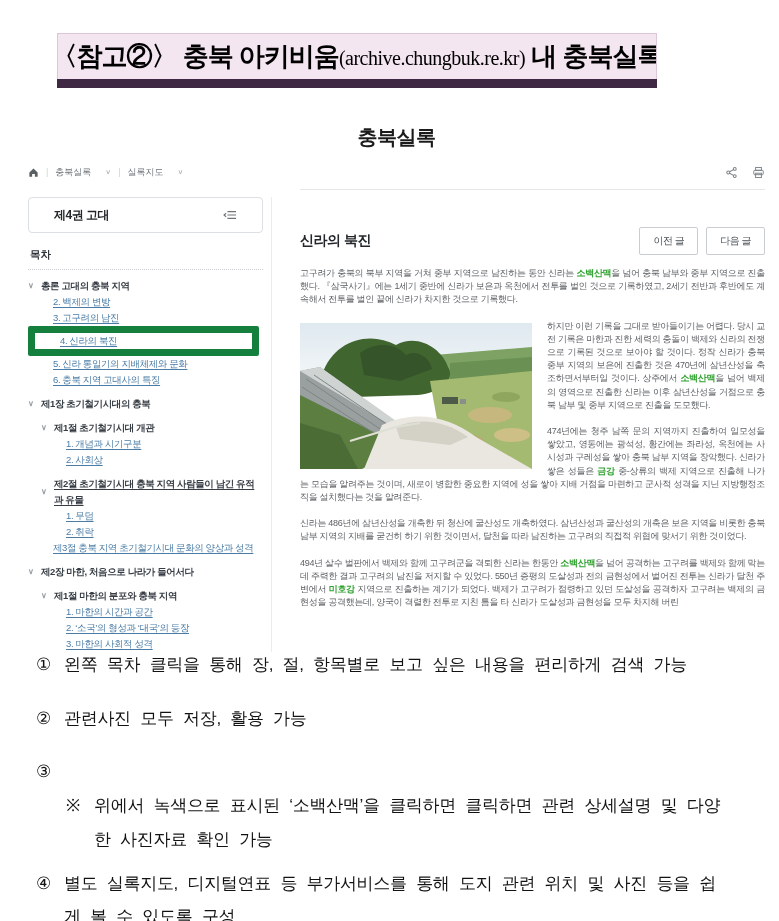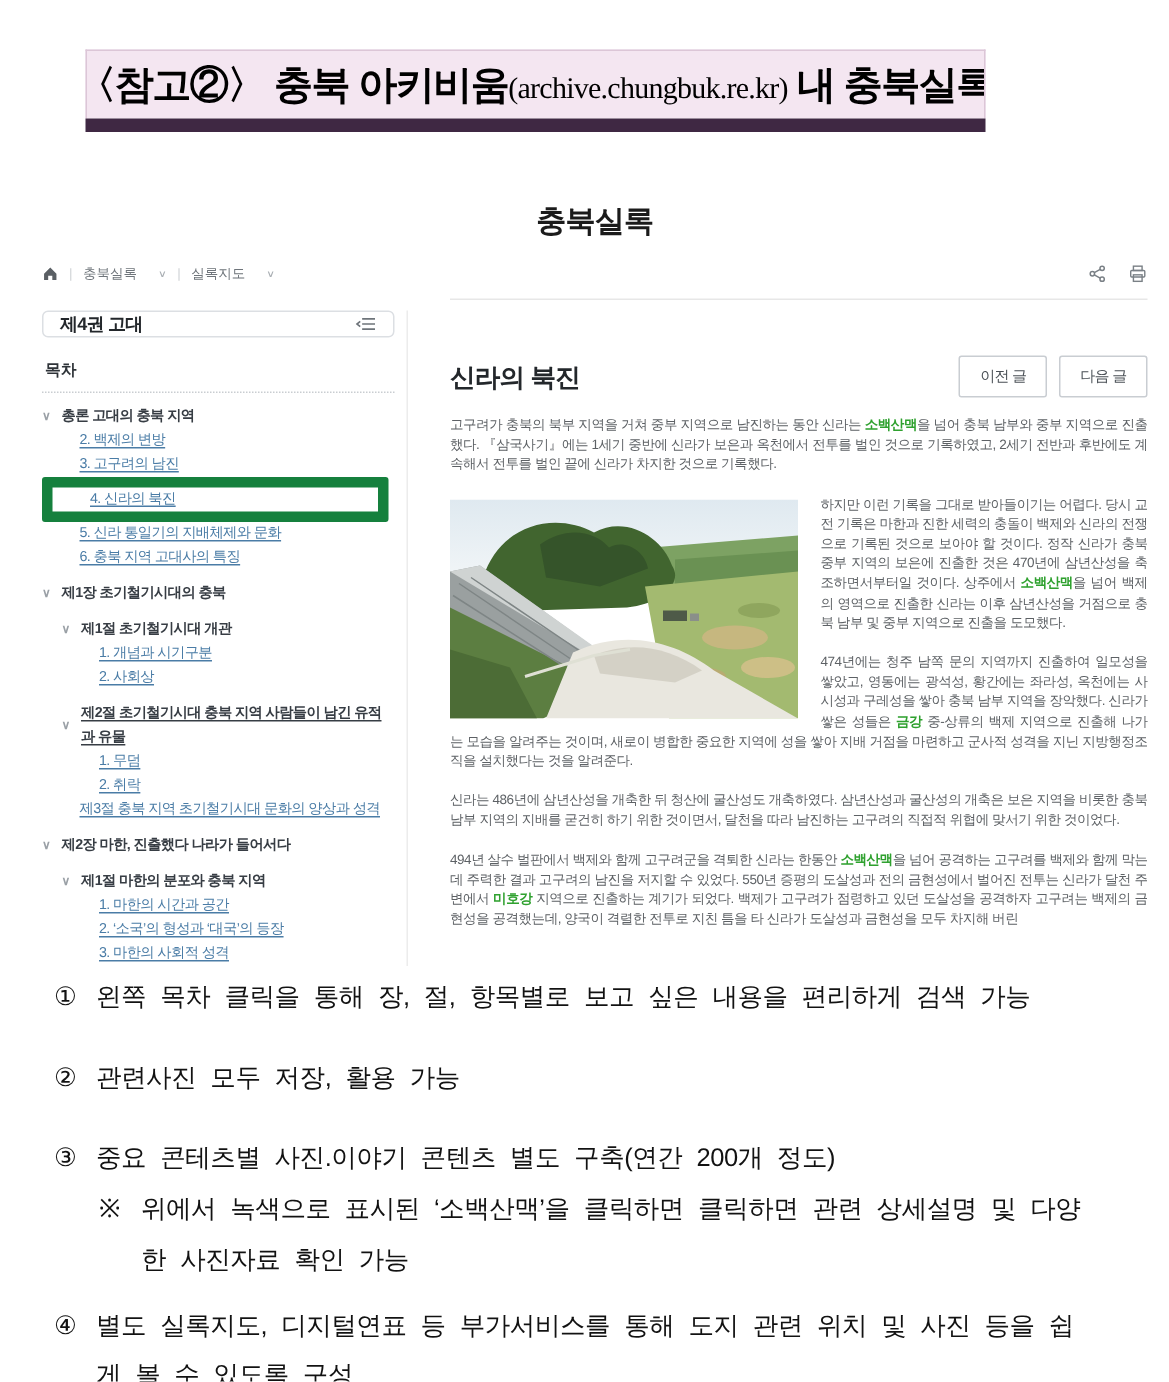--- a/index.html
+++ b/index.html
@@ -14,56 +14,56 @@
   .banner-inner {
     background: #f4e6f1; border: 1px solid #dcc6d7; border-bottom: none;
     height: 46px; display: flex; align-items: center; justify-content: center;
     white-space: nowrap; overflow: hidden;
   }
   .banner-text { font-weight: 800; font-size: 26px; letter-spacing: -1px; color: #000; }
   .banner-url { font-family: "Liberation Serif", serif; font-weight: 400; font-size: 20px; letter-spacing: -0.5px; }
   .banner-bar { height: 9px; background: #3f2843; }
 
   
-  .webpage { position: absolute; left: 28px; top: 134px; width: 737px; }
+  .webpage { position: absolute; left: 28px; top: 124px; width: 737px; }
   .site-title { text-align: center; font-size: 20px; font-weight: 700; color: #1b1b1b; letter-spacing: -0.5px; }
 
   .crumb-row { display: flex; justify-content: space-between; align-items: center; margin-top: 13px; height: 16px; }
   .crumb-left { display: flex; align-items: center; gap: 7px; font-size: 9px; color: #8a8f94; }
   .crumb-sep { color: #d0d3d6; }
   .crumb-item { display: flex; align-items: center; gap: 14px; color: #6e747a; cursor: pointer; }
   .crumb-chev { color: #a9aeb3; font-size: 8px; transform: scaleY(.8); }
   .crumb-right { display: flex; gap: 14px; align-items: center; }
   .icon-btn { cursor: pointer; display: inline-flex; }
 
   .cols { display: flex; margin-top: 9px; align-items: flex-start; }
 
   
   .sidebar { width: 244px; flex: none; margin-top: 8px; border-right: 1px solid #ececec; padding-right: 8px; min-height: 412px; }
   .vol-card {
-    border: 1px solid #dcdfe3; border-radius: 4px; height: 18px;
-    display: flex; align-items: center; justify-content: space-between; padding: 0 11px; gap: 24px;
+    border: 1px solid #dcdfe3; border-radius: 4px; height: 36px;
+    display: flex; align-items: center; justify-content: space-between; padding: 0 25px; gap: 24px;
   }
   .vol-title { font-size: 12px; font-weight: 700; color: #23272b; letter-spacing: -0.5px; }
   .toc-head { margin: 15px 0 0 2px; font-size: 10.5px; font-weight: 700; color: #2e3338; }
   .toc-dots { border-top: 1px dotted #c9cdd1; margin: 7px 0 8px 0; }
   .toc-row { display: flex; align-items: center; font-size: 9.5px; line-height: 16px; letter-spacing: -0.4px; cursor: pointer; }
   .toc-row .chev { color: #9aa0a6; font-size: 8px; width: 13px; flex: none; }
   .kind-section { color: #373d44; font-weight: 700; margin-top: 8px; }
   .kind-link .toc-label { color: #4a7ca6; text-decoration: underline; text-underline-offset: 2px; }
   .underlined .toc-label { text-decoration: underline; text-underline-offset: 2px; }
   .indent-1 { padding-left: 25px; }
   .kind-section.indent-1 { padding-left: 13px; }
   .indent-2 { padding-left: 38px; }
   .toc-row.selected { border: 7px solid #15803d; border-radius: 2px; margin-right: 4px; }
 
   
   .main { flex: 1; margin-left: 28px; border-top: 1px solid #e7e7e7; }
   .article-head { display: flex; justify-content: space-between; align-items: center; margin-top: 37px; }
-  .article-title { font-size: 17px; font-weight: 700; color: #23272b; letter-spacing: -0.5px; }
+  .article-title { font-size: 14px; font-weight: 700; color: #23272b; letter-spacing: -0.5px; }
   .nav-btns { display: flex; gap: 8px; }
   .nav-btn {
     font-size: 10px; color: #4a5056; background: #fff; border: 1px solid #c9cdd2;
     border-radius: 2px; padding: 6px 13px; cursor: pointer; letter-spacing: -0.5px; white-space: nowrap;
   }
   .article-body { margin-top: 12px; font-size: 9px; line-height: 13.2px; color: #5d6165; text-align: justify; letter-spacing: -0.3px; }
   .article-body p { margin-bottom: 13px; }
   .green-kw { color: #2fa12f; font-weight: 700; cursor: pointer; }
   figure.photo { float: left; width: 232px; height: 146px; margin: 3px 15px 6px 0; cursor: pointer; }
   figure.photo svg { display: block; width: 232px; height: 146px; }
@@ -183,21 +183,21 @@
             <span class="toc-label">1. 무덤</span>
           </div>
           <div class="toc-row kind-link indent-2">
             <span class="toc-label">2. 취락</span>
           </div>
           <div class="toc-row kind-link indent-1">
             <span class="toc-label">제3절 충북 지역 초기철기시대 문화의 양상과 성격</span>
           </div>
           <div class="toc-row kind-section indent-0">
             <span class="chev">∨</span>
-            <span class="toc-label">제2장 마한, 진출했다 나라가 들어서다</span>
+            <span class="toc-label">제2장 마한, 처음으로 나라가 들어서다</span>
           </div>
           <div class="toc-row kind-section indent-1">
             <span class="chev">∨</span>
             <span class="toc-label">제1절 마한의 분포와 충북 지역</span>
           </div>
           <div class="toc-row kind-link indent-2">
             <span class="toc-label">1. 마한의 시간과 공간</span>
           </div>
           <div class="toc-row kind-link indent-2">
             <span class="toc-label">2. ‘소국’의 형성과 ‘대국’의 등장</span>
@@ -266,21 +266,20 @@
     <div class="note-item mb-lg">
       <span class="note-num">①</span>
       <span class="note-text">왼쪽 목차 클릭을 통해 장, 절, 항목별로 보고 싶은 내용을 편리하게 검색 가능</span>
     </div>
     <div class="note-item mb-md">
       <span class="note-num">②</span>
       <span class="note-text">관련사진 모두 저장, 활용 가능</span>
     </div>
     <div class="note-item mb-sm">
       <span class="note-num">③</span>
-      <span class="note-text">중요 콘테츠별 사진.이야기 콘텐츠 별도 구축(연간 200개 정도)</span>
     </div>
     <div class="note-item mb-xs note-indent">
       <span class="note-num">※</span>
       <span class="note-text">위에서 녹색으로 표시된  ‘소백산맥’을 클릭하면 클릭하면 관련 상세설명 및 다양한 사진자료 확인 가능</span>
     </div>
     <div class="note-item ">
       <span class="note-num">④</span>
       <span class="note-text">별도 실록지도, 디지털연표 등 부가서비스를 통해  도지 관련 위치 및 사진 등을 쉽게 볼 수 있도록 구성</span>
     </div>
   </div>

